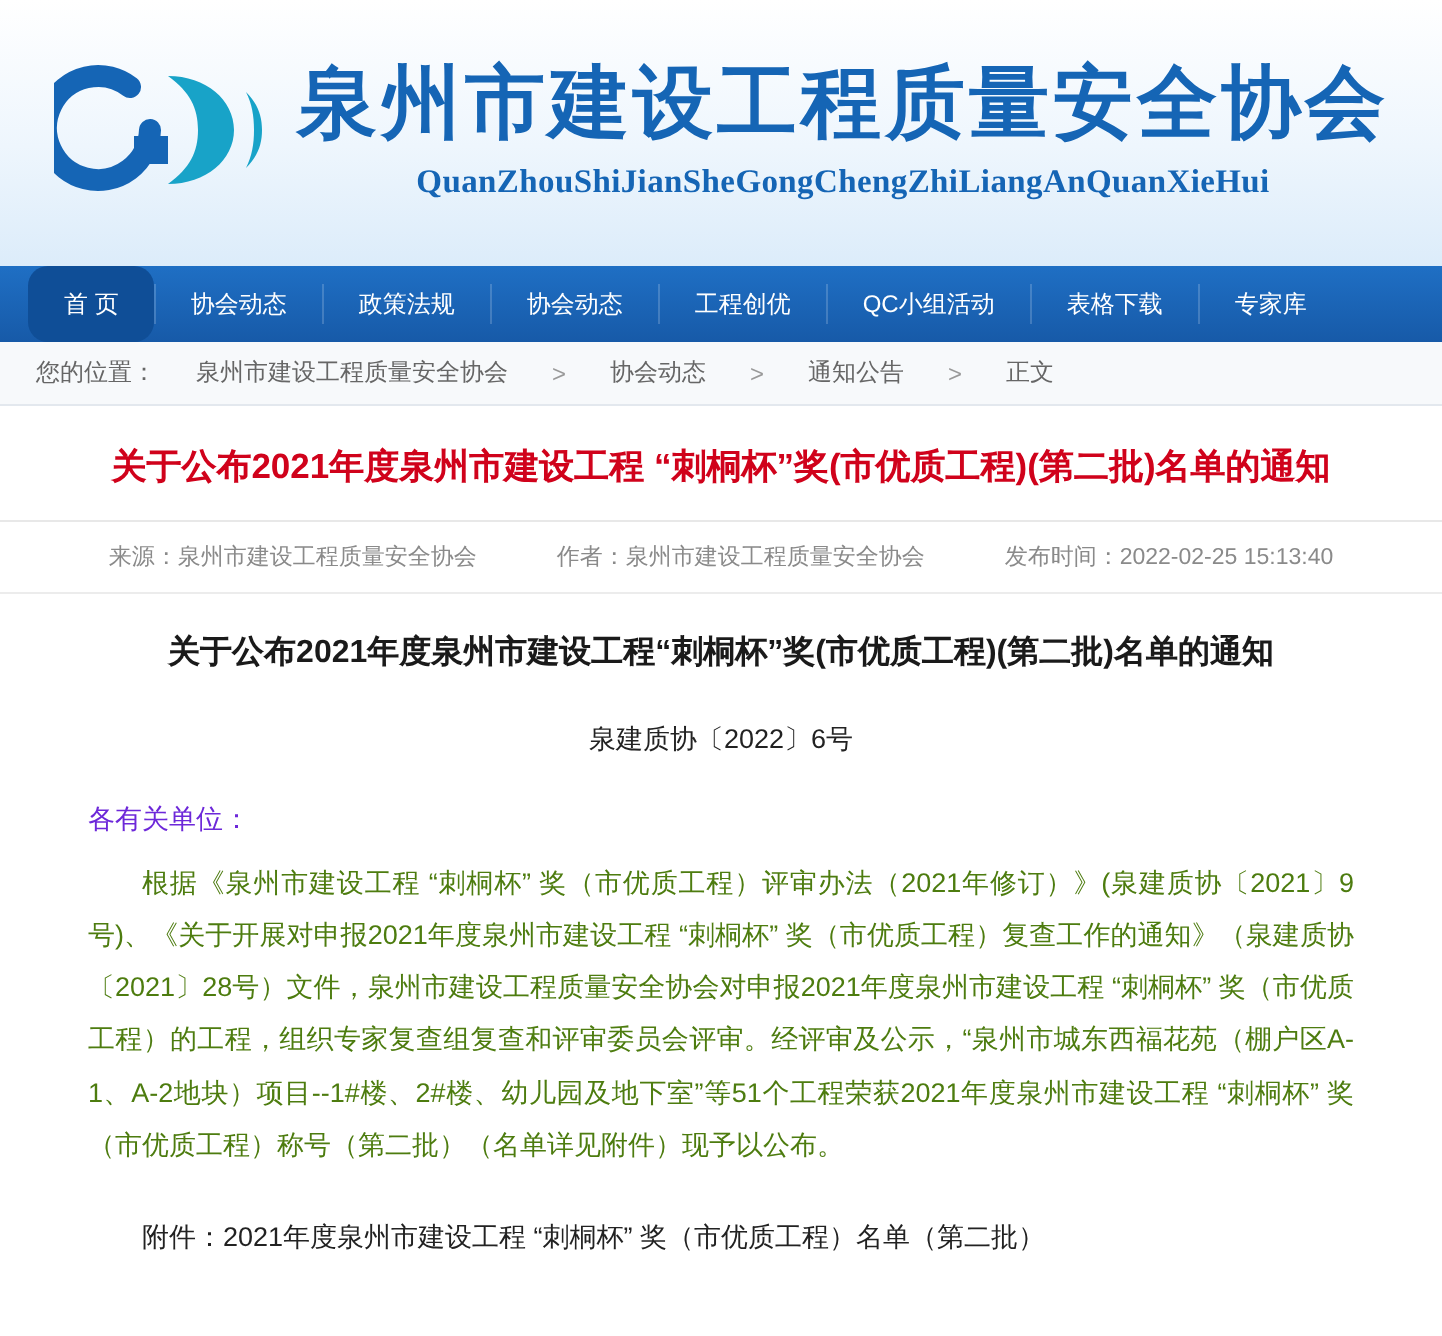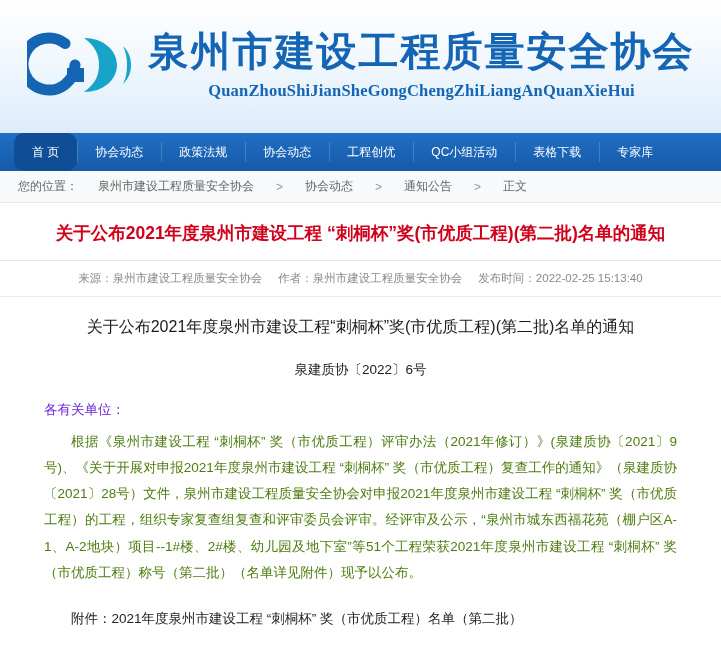--- a/index.html
+++ b/index.html
@@ -122,35 +122,35 @@
     font-family: "Liberation Sans", sans-serif;
     line-height: 1.4;
     text-align: center;
   }
 
   
   .meta {
     display: flex;
     align-items: center;
     justify-content: center;
-    gap: 16px;
+    gap: 40px;
     font-size: 11.5px;
     color: #8a8a8a;
     padding: 10px 0 10px 0;
     border-bottom: 1px solid #ececec;
   }
 
   
   .article {
     padding: 18px 44px 0 44px;
   }
   .art-title {
     text-align: center;
     font-size: 16px;
-    font-weight: normal;
+    font-weight: bold;
     color: #1a1a1a;
     line-height: 1.5;
     margin-bottom: 22px;
   }
   .doc-number {
     text-align: center;
     font-size: 13.5px;
     color: #222222;
     margin-bottom: 22px;
   }

